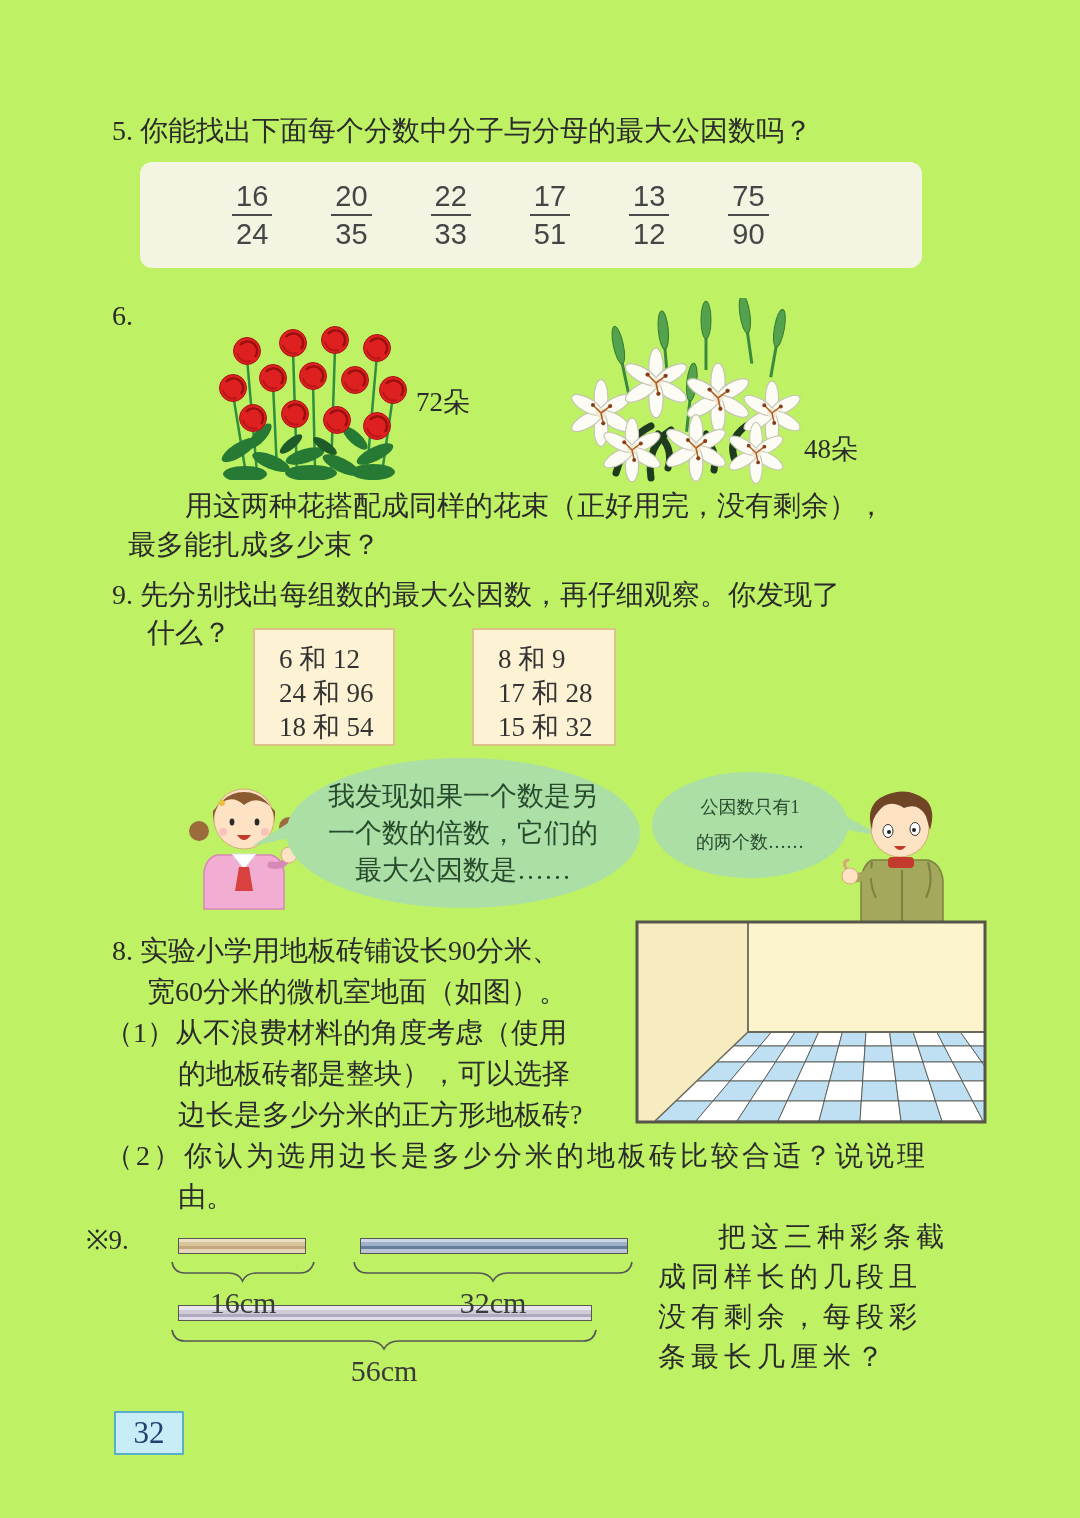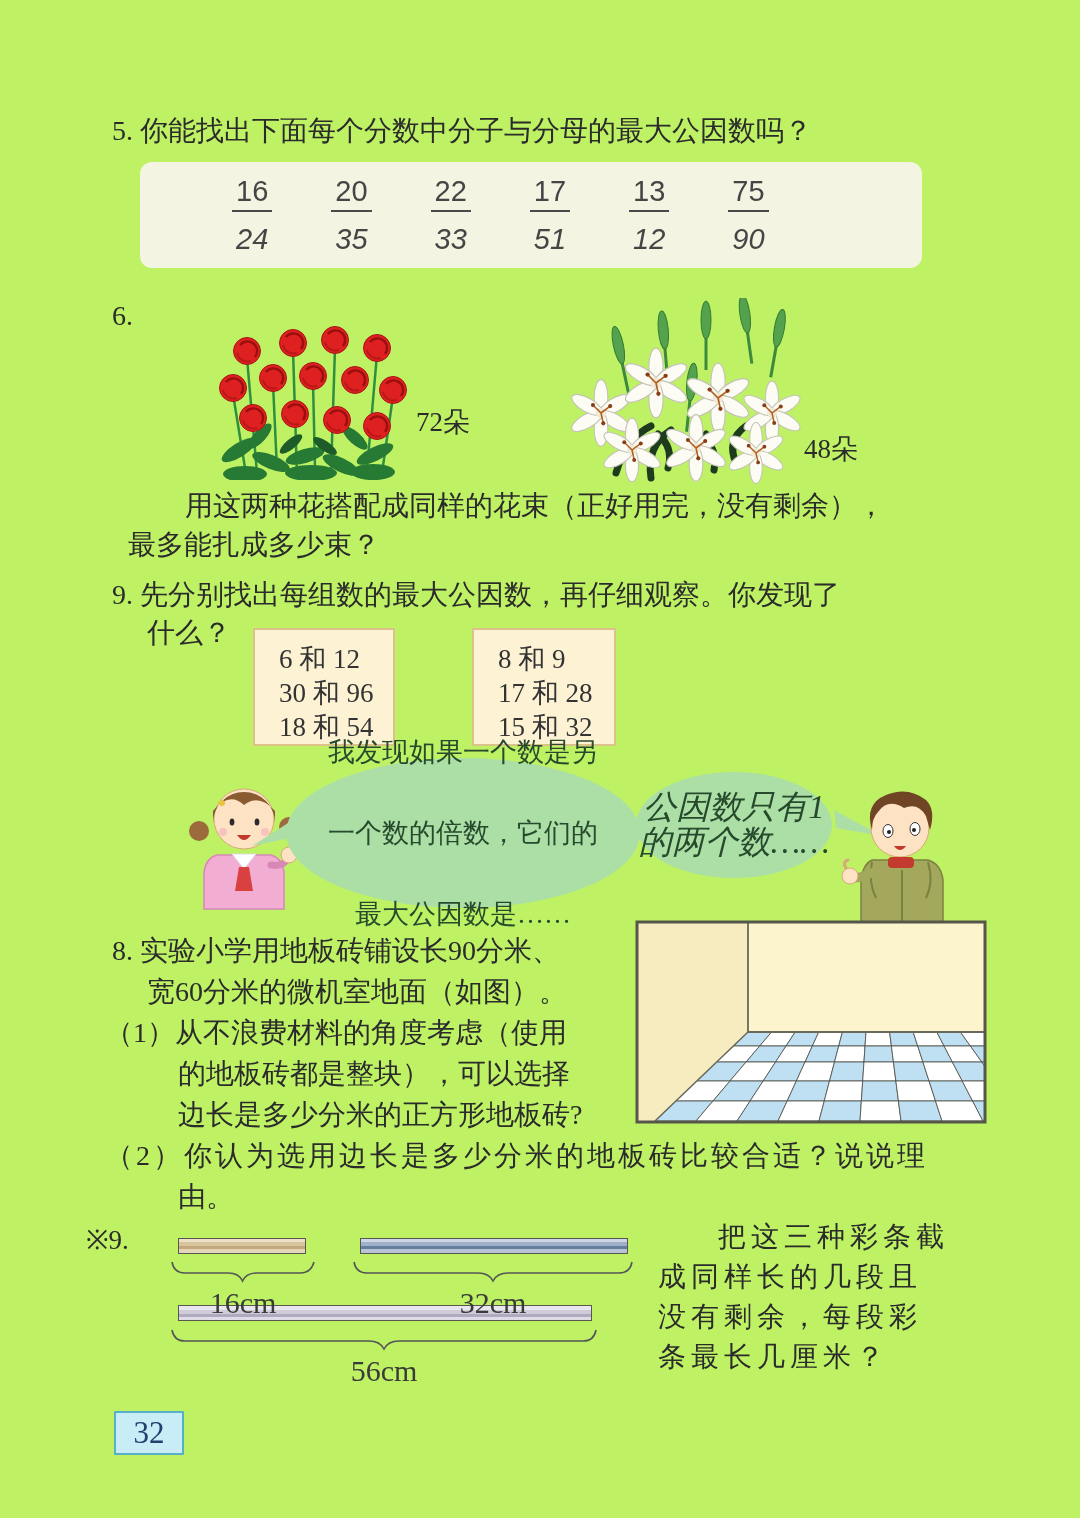--- a/index.html
+++ b/index.html
@@ -10,21 +10,21 @@
   .f27{font-size:27px;}
   .sp3{letter-spacing:3px;}
   .sp5{letter-spacing:5px;}
   
   .fracbox{position:absolute;left:140px;top:162px;width:782px;height:106px;
            background:#f3f4e1;border-radius:12px;display:flex;align-items:center;
            justify-content:flex-start;padding-left:92px;gap:59px;box-sizing:border-box;}
   .frac{display:inline-flex;flex-direction:column;align-items:center;
         font-family:"Liberation Sans","DejaVu Sans",sans-serif;font-size:29px;color:#454545;line-height:1.05;}
   .frac .num{border-bottom:2.5px solid #4a4a4a;padding:0 4px 3px;}
-  .frac .den{padding-top:12px;font-style:italic;}
+  .frac .den{padding-top:3px;}
   
   .numbox{position:absolute;background:#fdf3d4;border:2px solid #dcc188;
           padding:12px 0 4px 24px;box-sizing:border-box;font-size:27px;line-height:34px;color:#333;}
   
   .bubble{position:absolute;background:#abdfa6;border-radius:50%;
           display:flex;flex-direction:column;align-items:center;justify-content:center;
           color:#27492c;text-align:center;}
   .tail{position:absolute;}
   
   .strip{position:absolute;height:16px;border:1px solid #57574e;box-sizing:border-box;}
@@ -114,21 +114,21 @@
     <use href="#g-rose" transform="translate(28,70)"></use>
     <use href="#g-rose" transform="translate(68,60)"></use>
     <use href="#g-rose" transform="translate(108,58)"></use>
     <use href="#g-rose" transform="translate(150,62)"></use>
     <use href="#g-rose" transform="translate(188,72)"></use>
     <use href="#g-rose" transform="translate(48,100)"></use>
     <use href="#g-rose" transform="translate(90,96)"></use>
     <use href="#g-rose" transform="translate(132,102)"></use>
     <use href="#g-rose" transform="translate(172,108)"></use>
   </svg>
-  <div class="t f27" style="left:416px;top:404px;text-align:right;">72朵</div>
+  <div class="t f27" style="left:416px;top:384px;text-align:right;">72朵</div>
 
   <svg style="position:absolute;left:556px;top:298px;" width="255" height="186" viewBox="0 0 255 186">
     <defs>
       <g id="g-lily">
         <g fill="#fcfcf5" stroke="#c4c4b4" stroke-width="1">
           <ellipse cx="0" cy="-14" rx="6" ry="15"></ellipse>
           <ellipse cx="0" cy="-14" rx="6" ry="15" transform="rotate(60)"></ellipse>
           <ellipse cx="0" cy="-14" rx="6" ry="15" transform="rotate(120)"></ellipse>
           <ellipse cx="0" cy="-14" rx="6" ry="15" transform="rotate(180)"></ellipse>
           <ellipse cx="0" cy="-14" rx="6" ry="15" transform="rotate(240)"></ellipse>
@@ -176,21 +176,21 @@
   <div class="t f27" style="left:804px;top:431px;">48朵</div>
 
   <div class="t f28" style="left:185px;top:487px;">用这两种花搭配成同样的花束（正好用完，没有剩余），</div>
   <div class="t f28" style="left:128px;top:526px;">最多能扎成多少束？</div>
 
   <div class="t f28" style="left:112px;top:576px;">9. 先分别找出每组数的最大公因数，再仔细观察。你发现了</div>
   <div class="t f28" style="left:147px;top:614px;">什么？</div>
 
   <div class="numbox" style="left:253px;top:628px;width:142px;height:118px;">
     <div>6 和 12</div>
-    <div>30 和 96</div>
+    <div>24 和 96</div>
     <div>18 和 54</div>
   </div>
   <div class="numbox" style="left:472px;top:628px;width:144px;height:118px;">
     <div>8 和 9</div>
     <div>17 和 28</div>
     <div>15 和 32</div>
   </div>
 
   <svg style="position:absolute;left:185px;top:775px;" width="118" height="135" viewBox="0 0 118 135">
     <circle cx="14" cy="56" r="10" fill="#9c6b3c"></circle>
@@ -203,30 +203,30 @@
     <circle cx="38" cy="57" r="4" fill="#f6bcbc" opacity="0.8"></circle>
     <circle cx="80" cy="57" r="4" fill="#f6bcbc" opacity="0.8"></circle>
     <path d="M52,60 Q59,70 66,60 Z" fill="#c0392b"></path>
     <path d="M32,80 L86,80 Q97,83 99,97 L99,134 L19,134 L19,97 Q21,83 32,80 Z" fill="#f2aed2" stroke="#d888b8" stroke-width="1.5"></path>
     <polygon points="47,79 59,94 71,79" fill="#ffffff" stroke="#dddddd"></polygon>
     <polygon points="54,92 64,92 68,116 50,116" fill="#d94040"></polygon>
     <path d="M86,90 Q98,92 102,84" fill="none" stroke="#d888b8" stroke-width="7" stroke-linecap="round"></path>
     <circle cx="104" cy="80" r="8" fill="#fde2c4" stroke="#d9a87a" stroke-width="1"></circle>
   </svg>
 
-  <div class="bubble" style="left:286px;top:758px;width:354px;height:150px;font-size:27px;line-height:37px;gap:44px;">
+  <div class="bubble" style="left:286px;top:758px;width:354px;height:150px;font-size:27px;line-height:37px;">
     <div>我发现如果一个数是另</div>
     <div>一个数的倍数，它们的</div>
     <div>最大公因数是……</div>
   </div>
   <svg class="tail" style="left:252px;top:818px;" width="48" height="30" viewBox="0 0 48 30">
     <polygon points="0,28 44,0 48,18" fill="#abdfa6"></polygon>
   </svg>
 
-  <div class="bubble" style="left:636px;top:772px;width:196px;height:106px;font-size:33px;line-height:35px;font-style:italic;">
+  <div class="bubble" style="left:652px;top:772px;width:196px;height:106px;font-size:18px;line-height:35px;">
     <div>公因数只有1</div>
     <div>的两个数……</div>
   </div>
   <svg class="tail" style="left:834px;top:810px;" width="48" height="30" viewBox="0 0 48 30">
     <polygon points="48,26 0,0 2,18" fill="#abdfa6"></polygon>
   </svg>
 
   <svg style="position:absolute;left:838px;top:786px;" width="122" height="140" viewBox="0 0 122 140">
     <circle cx="62" cy="42" r="29" fill="#fde2c4" stroke="#d9a87a" stroke-width="1"></circle>
     <path d="M34,44 Q26,18 48,9 Q70,0 88,14 Q98,24 92,44 L88,30 Q80,16 66,22 Q50,12 40,26 Q34,32 34,44 Z" fill="#6f4526"></path>

